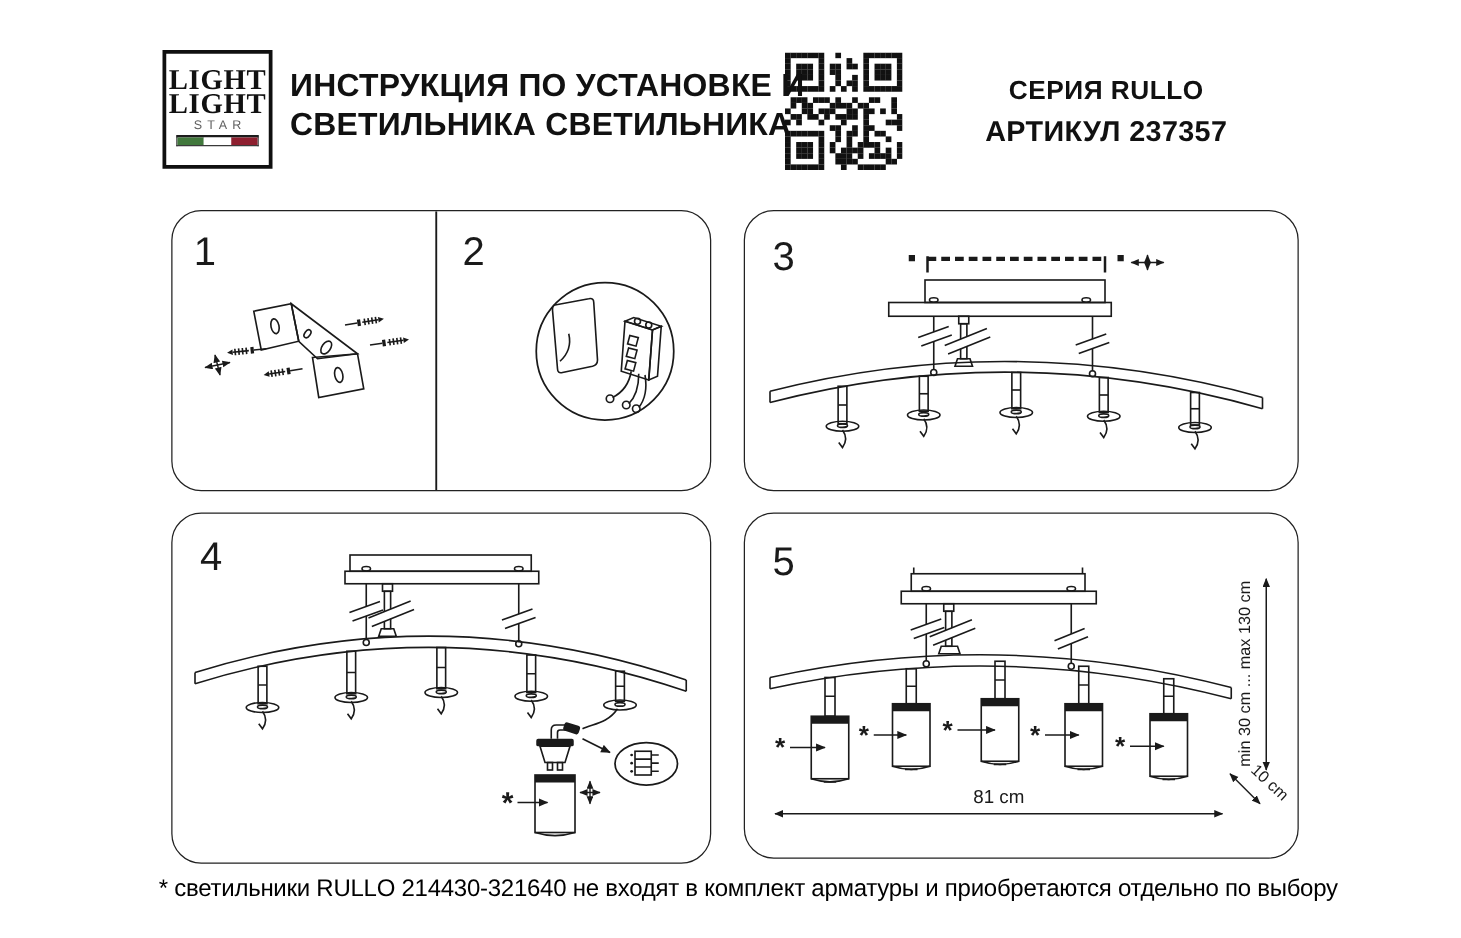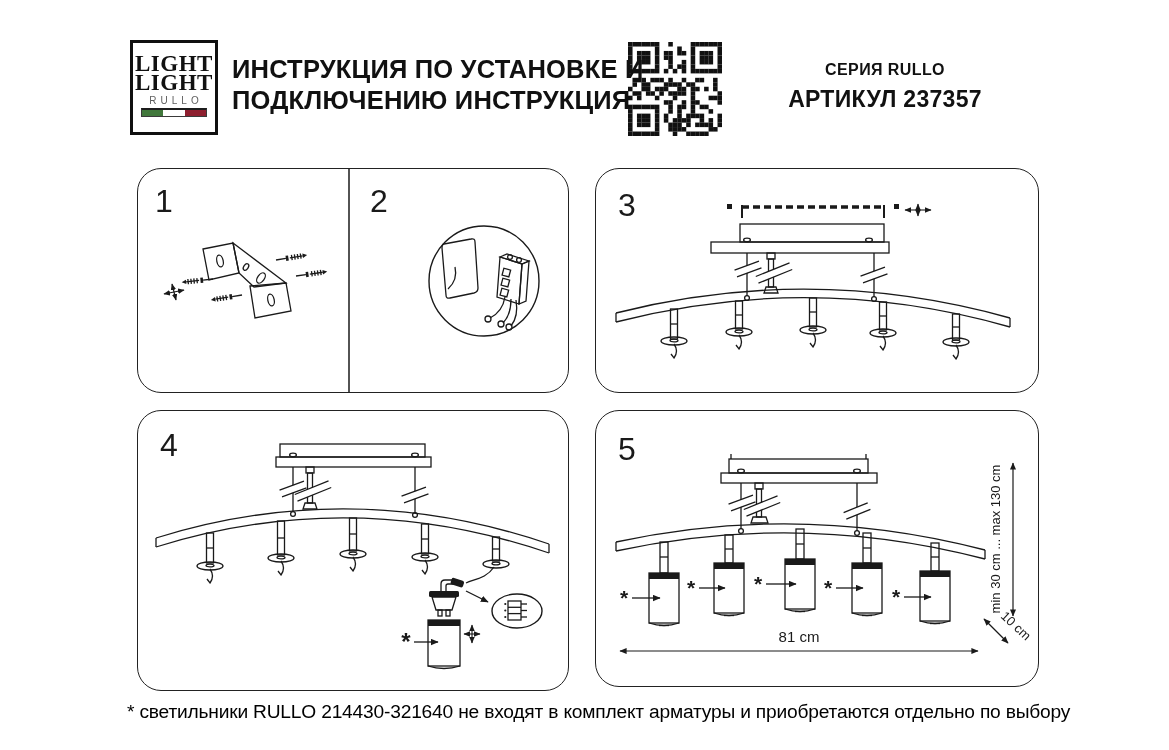--- a/index.html
+++ b/index.html
@@ -13,50 +13,50 @@
              line-height:19px;letter-spacing:.5px;color:#111;}
   .logo-word1{margin-top:11px;}
   .logo-group{font-size:10px;letter-spacing:4px;color:#5f5f5f;margin-top:3px;margin-left:4px;}
   .flag{width:64px;height:6px;margin:2px auto 0;display:flex;
         border:1px solid #3a3a3a;border-top:2px solid #1c1c1c;}
   .flag span{flex:1;height:100%;}
   .title{left:232px;top:54px;font-size:25.5px;font-weight:bold;line-height:31px;
          letter-spacing:.2px;color:#111;white-space:nowrap;}
   .qr{left:628px;top:42px;width:94px;height:94px;}
   .series-block{left:770px;top:61px;width:230px;text-align:center;color:#111;}
-  .series{font-size:16px;font-weight:bold;letter-spacing:.4px;}
+  .series{font-size:21px;font-weight:bold;letter-spacing:.4px;}
   .article{font-size:23px;font-weight:bold;margin-top:7px;letter-spacing:.3px;}
   
   .panel{position:absolute;border:1.6px solid #222;border-radius:24px;background:#fff;}
   .panel-12{left:137px;top:168px;width:430px;height:223px;}
   .panel-3 {left:595px;top:168px;width:442px;height:223px;}
   .panel-4 {left:137px;top:410px;width:430px;height:279px;}
   .panel-5 {left:595px;top:410px;width:442px;height:275px;}
   .pnum{position:absolute;font-size:32px;color:#1a1a1a;}
   svg.art{position:absolute;left:0;top:0;width:100%;height:100%;display:block;}
   svg text{stroke:none;fill:#1a1a1a;}
   .footnote{left:127px;top:701px;font-size:19.2px;color:#000;letter-spacing:-0.2px;white-space:nowrap;}
 </style>
 </head>
 <body>
 
 <div class="abs logo">
   <div class="logo-word logo-word1">LIGHT</div>
   <div class="logo-word">LIGHT</div>
-  <div class="logo-group">RULLO</div>
+  <div class="logo-group">STAR</div>
   <div class="flag">
     <span style="background:#41783c"></span>
     <span style="background:#ffffff"></span>
     <span style="background:#8e1f2f"></span>
   </div>
 </div>
 
 <div class="abs title">
   <div>ИНСТРУКЦИЯ ПО УСТАНОВКЕ И</div>
-  <div>ПОДКЛЮЧЕНИЮ ИНСТРУКЦИЯ</div>
+  <div>СВЕТИЛЬНИКА СВЕТИЛЬНИКА</div>
 </div>
 
 <svg id="qr" class="abs qr" viewBox="0 0 94 94" fill="#111">
     <rect x="0.00" y="0.00" width="4.54" height="4.54"></rect>
     <rect x="4.48" y="0.00" width="4.54" height="4.54"></rect>
     <rect x="8.95" y="0.00" width="4.54" height="4.54"></rect>
     <rect x="13.43" y="0.00" width="4.54" height="4.54"></rect>
     <rect x="17.90" y="0.00" width="4.54" height="4.54"></rect>
     <rect x="22.38" y="0.00" width="4.54" height="4.54"></rect>
     <rect x="26.86" y="0.00" width="4.54" height="4.54"></rect>

